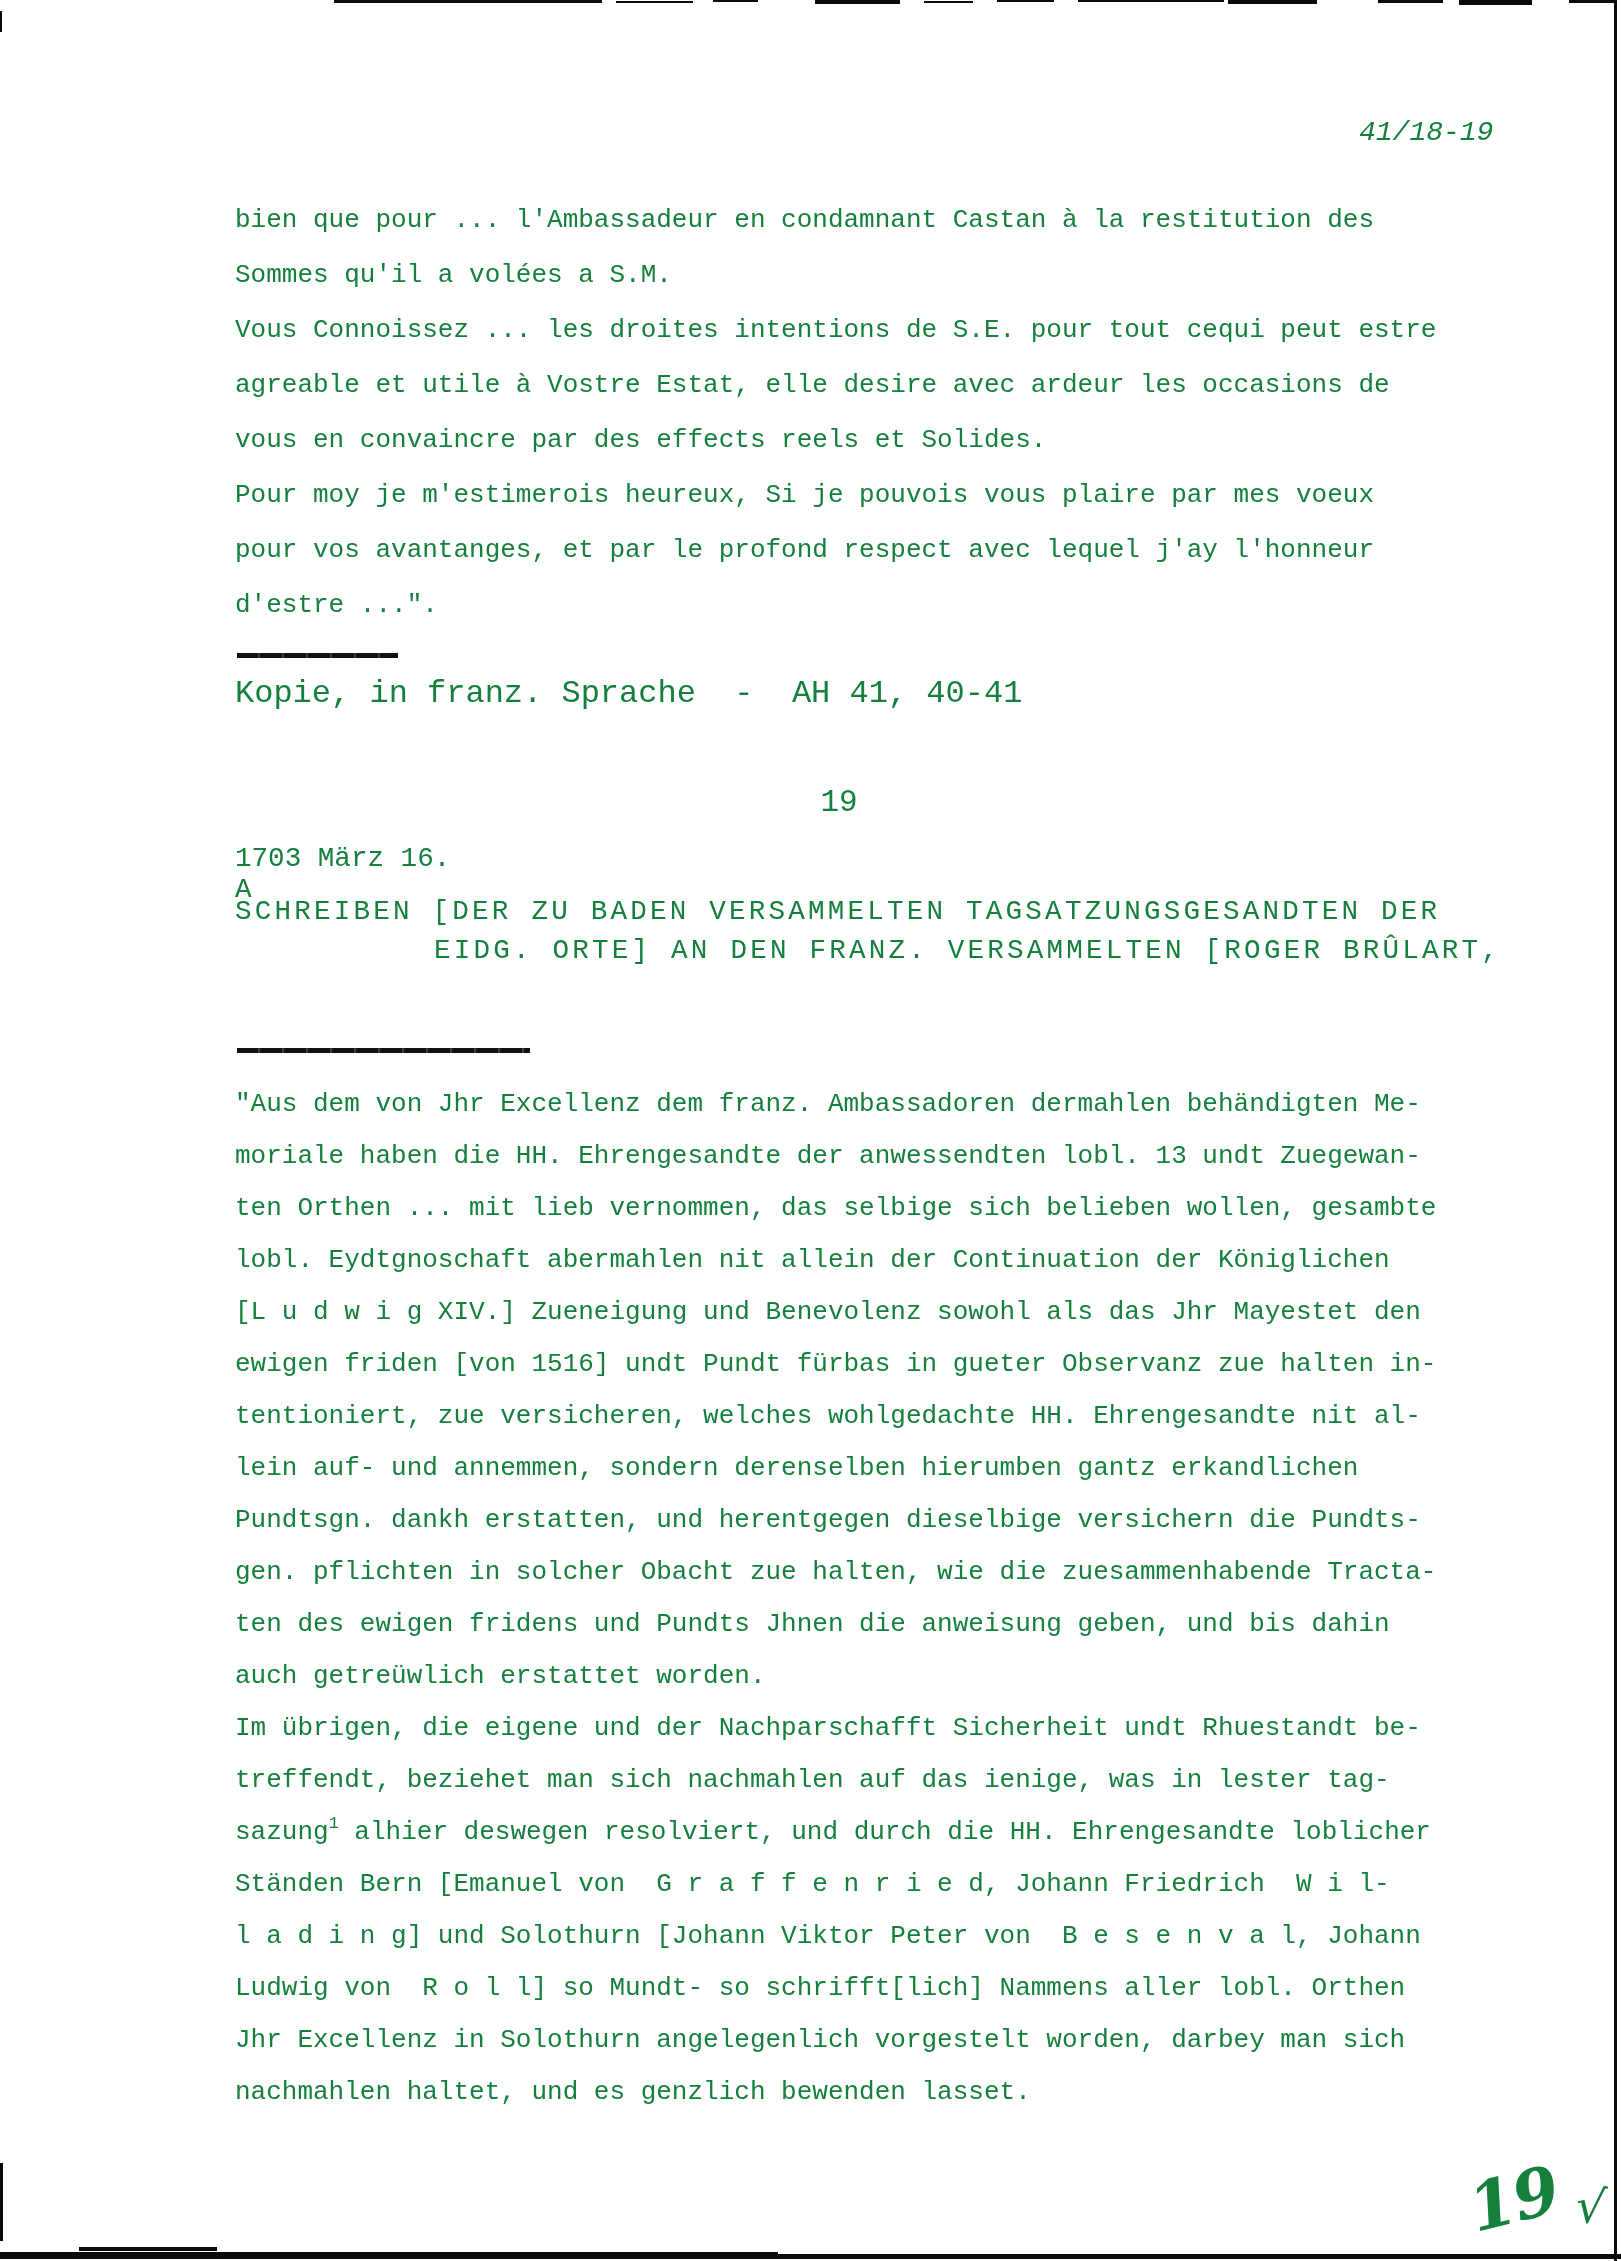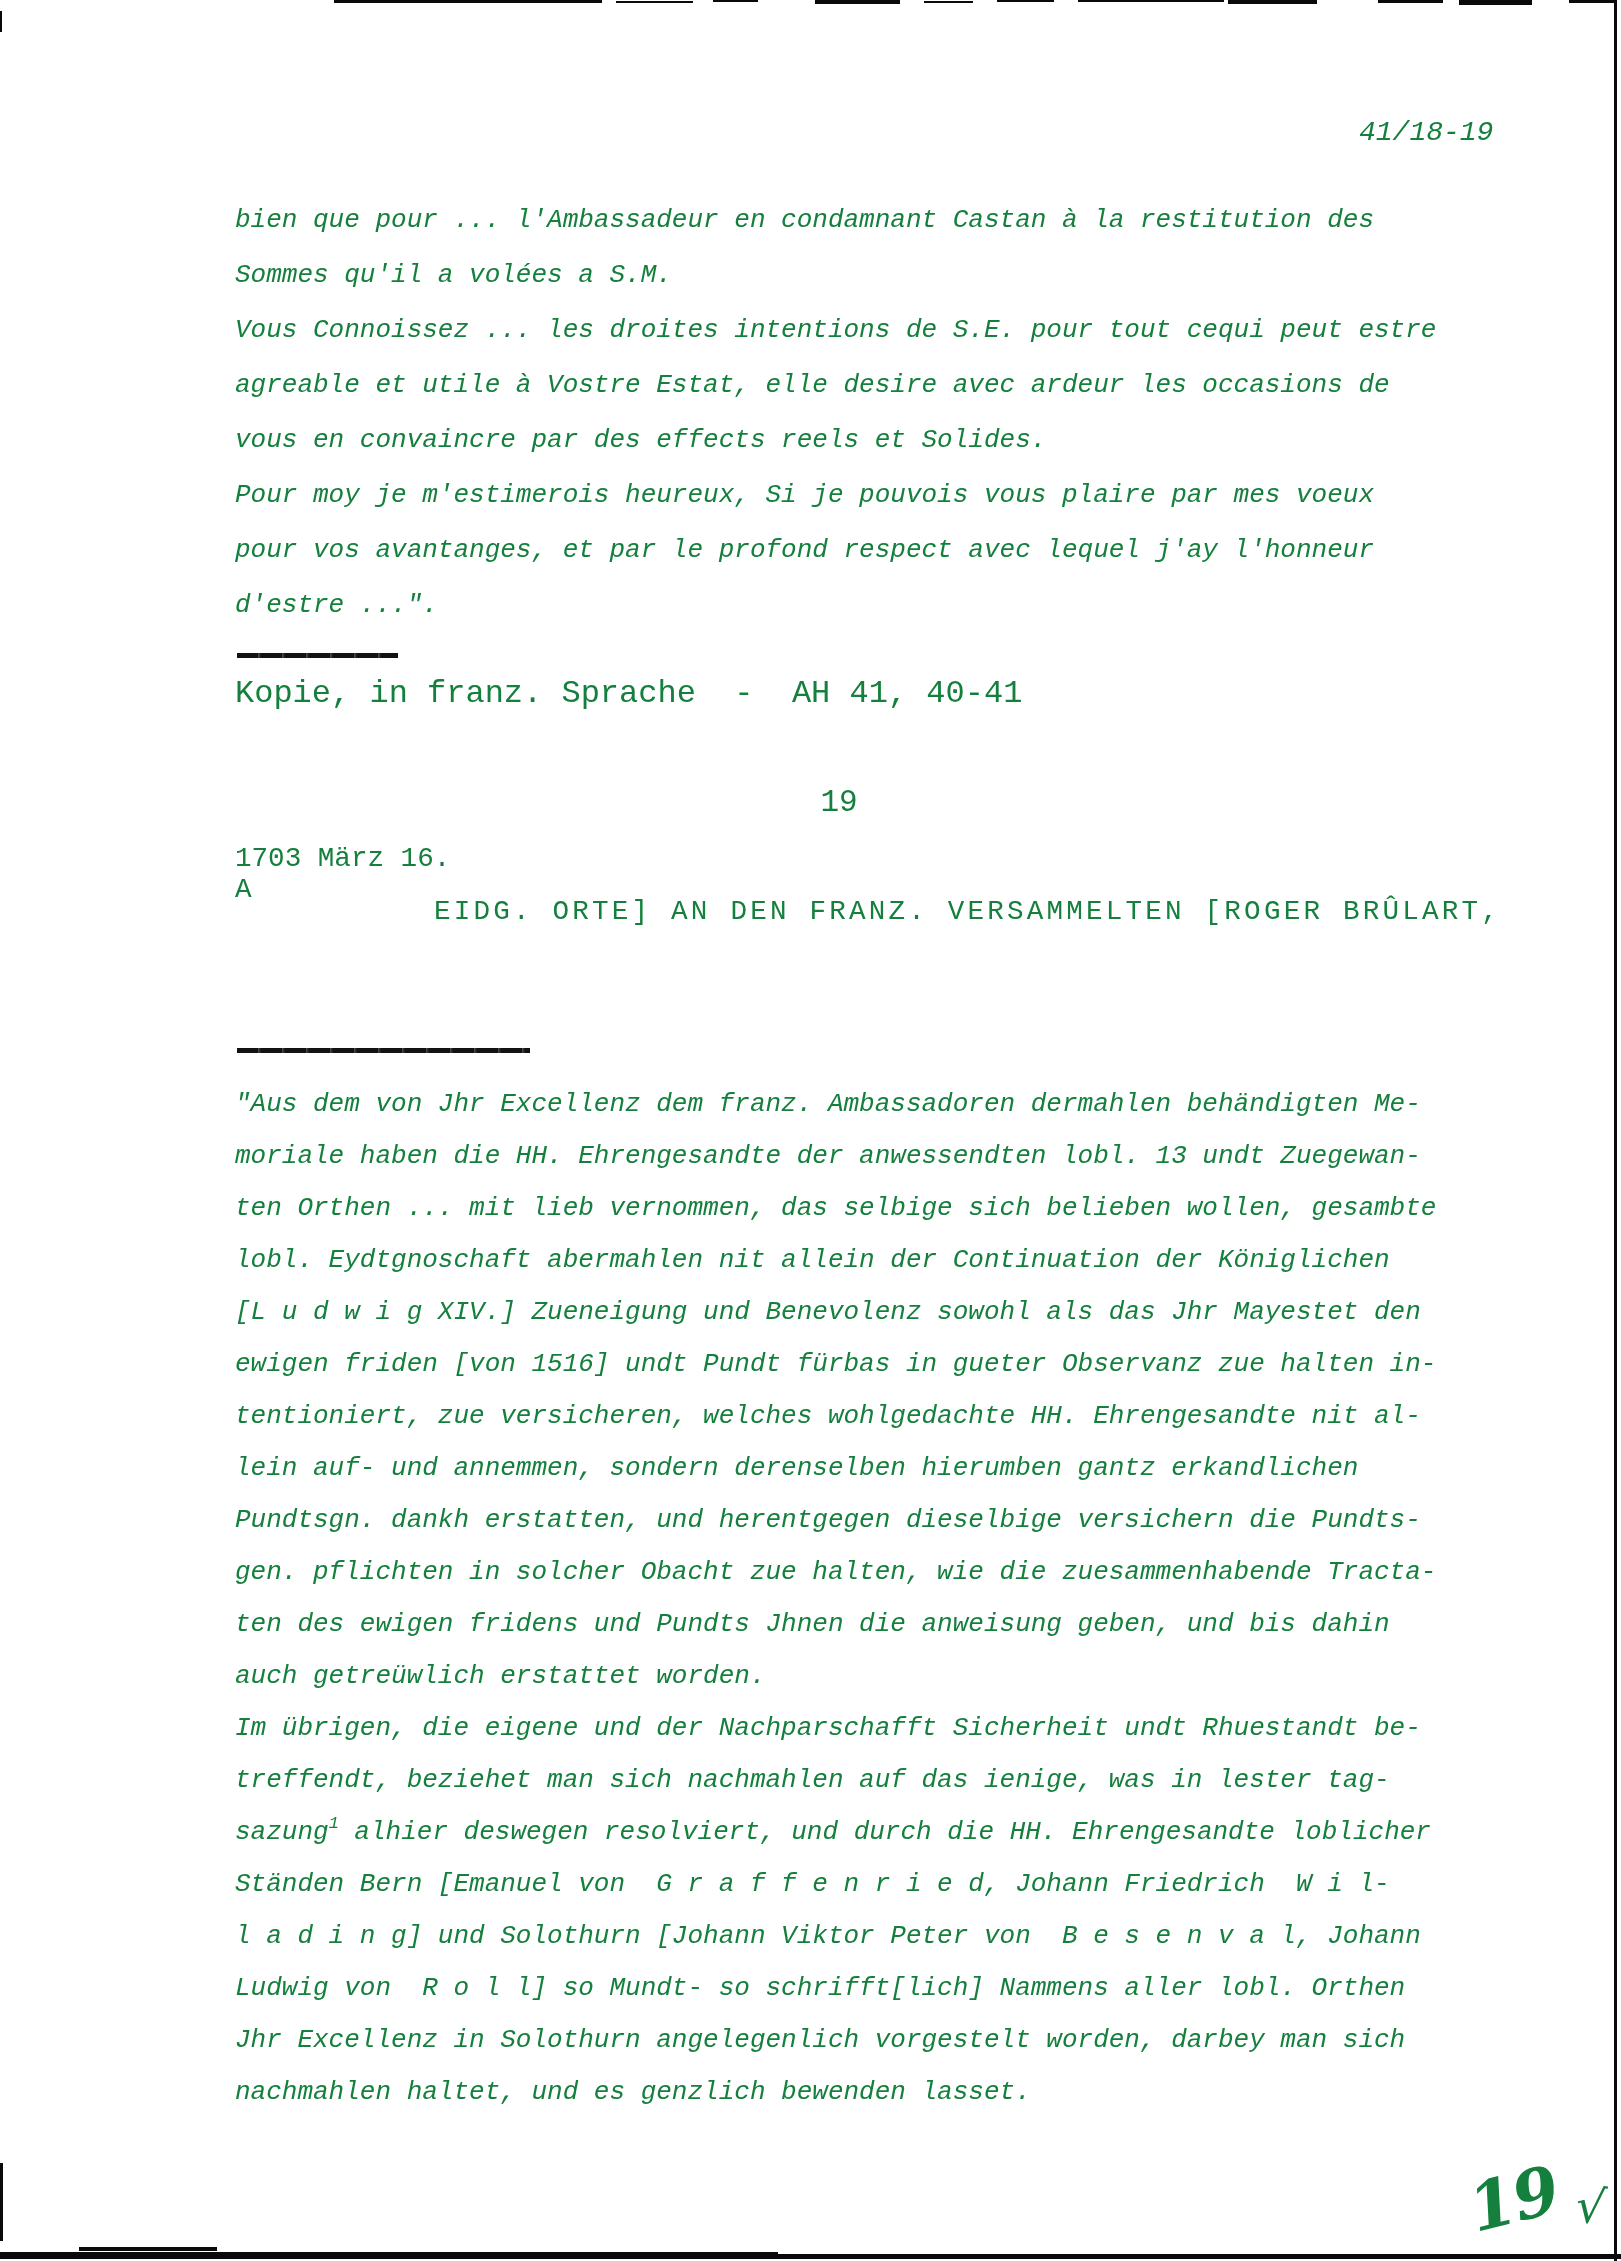--- a/index.html
+++ b/index.html
@@ -11,21 +11,21 @@
     position: relative;
     width: 1622px;
     height: 2261px;
     background: #ffffff;
     overflow: hidden;
     font-family: "Liberation Mono", monospace;
     color: #15803d;
   }
   .abs { position: absolute; }
   .tw  { font-family: "Liberation Mono", monospace; white-space: pre; }
-  .it  { font-style: italic; }
+  .it  { }
 
   .page-ref {
     left: 1359px; top: 117px;
     font-size: 28px; font-style: italic;
   }
 
   .french-block {
     left: 235px; top: 193px; width: 1265px;
     font-size: 26px; line-height: 55px;
   }
@@ -126,21 +126,21 @@
 
   <div class="abs tw kopie-line">Kopie, in franz. Sprache  -  AH 41, 40-41</div>
 
   <div class="abs tw entry-number">19</div>
 
   <div class="abs tw date-row">
     <span>1703 März 16.</span>
     <span>A</span>
   </div>
 
-  <div class="abs tw title-block"><div class="line indent">EIDG. ORTE] AN DEN FRANZ. VERSAMMELTEN [ROGER BRÛLART,</div></div>
+  <div class="abs tw title-block"><div class="line">SCHREIBEN [DER ZU BADEN VERSAMMELTEN TAGSATZUNGSGESANDTEN DER</div><div class="line indent">EIDG. ORTE] AN DEN FRANZ. VERSAMMELTEN [ROGER BRÛLART,</div></div>
 
   <div class="abs rule rule-2 dashy"></div>
 
   <div class="abs tw it german-block"><div class="line">"Aus dem von Jhr Excellenz dem franz. Ambassadoren dermahlen behändigten Me-</div><div class="line">moriale haben die HH. Ehrengesandte der anwessendten lobl. 13 undt Zuegewan-</div><div class="line">ten Orthen ... mit lieb vernommen, das selbige sich belieben wollen, gesambte</div><div class="line">lobl. Eydtgnoschaft abermahlen nit allein der Continuation der Königlichen</div><div class="line">[L u d w i g XIV.] Zueneigung und Benevolenz sowohl als das Jhr Mayestet den</div><div class="line">ewigen friden [von 1516] undt Pundt fürbas in gueter Observanz zue halten in-</div><div class="line">tentioniert, zue versicheren, welches wohlgedachte HH. Ehrengesandte nit al-</div><div class="line">lein auf- und annemmen, sondern derenselben hierumben gantz erkandlichen</div><div class="line">Pundtsgn. dankh erstatten, und herentgegen dieselbige versichern die Pundts-</div><div class="line">gen. pflichten in solcher Obacht zue halten, wie die zuesammenhabende Tracta-</div><div class="line">ten des ewigen fridens und Pundts Jhnen die anweisung geben, und bis dahin</div><div class="line">auch getreüwlich erstattet worden.</div><div class="line">Im übrigen, die eigene und der Nachparschafft Sicherheit undt Rhuestandt be-</div><div class="line">treffendt, beziehet man sich nachmahlen auf das ienige, was in lester tag-</div><div class="line">sazung<sup>1</sup> alhier deswegen resolviert, und durch die HH. Ehrengesandte loblicher</div><div class="line">Ständen Bern [Emanuel von  G r a f f e n r i e d, Johann Friedrich  W i l-</div><div class="line">l a d i n g] und Solothurn [Johann Viktor Peter von  B e s e n v a l, Johann</div><div class="line">Ludwig von  R o l l] so Mundt- so schrifft[lich] Nammens aller lobl. Orthen</div><div class="line">Jhr Excellenz in Solothurn angelegenlich vorgestelt worden, darbey man sich</div><div class="line">nachmahlen haltet, und es genzlich bewenden lasset.</div></div>
 
   <div class="abs hand-19">19</div>
   <div class="abs hand-check">√</div>
 
 </div>
 

